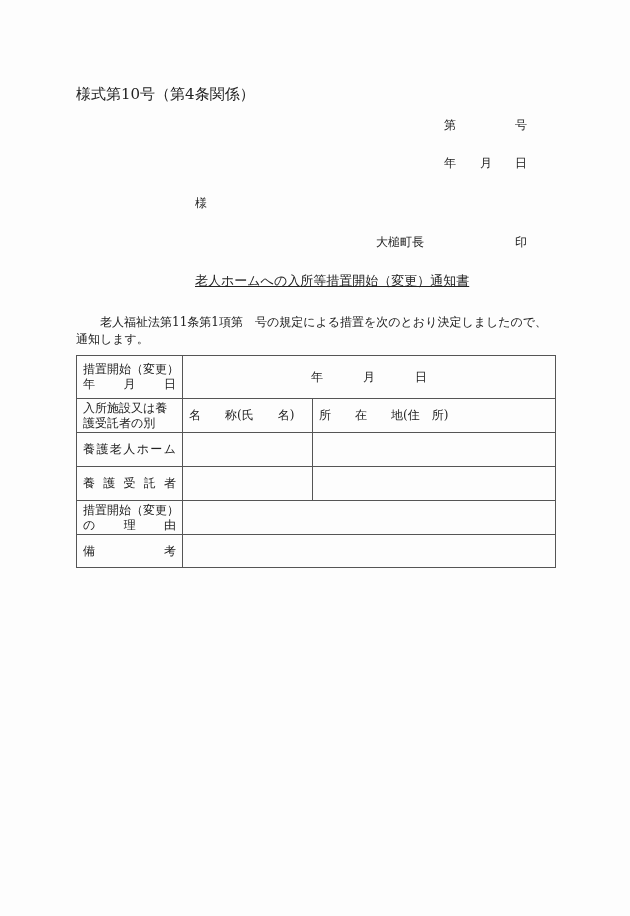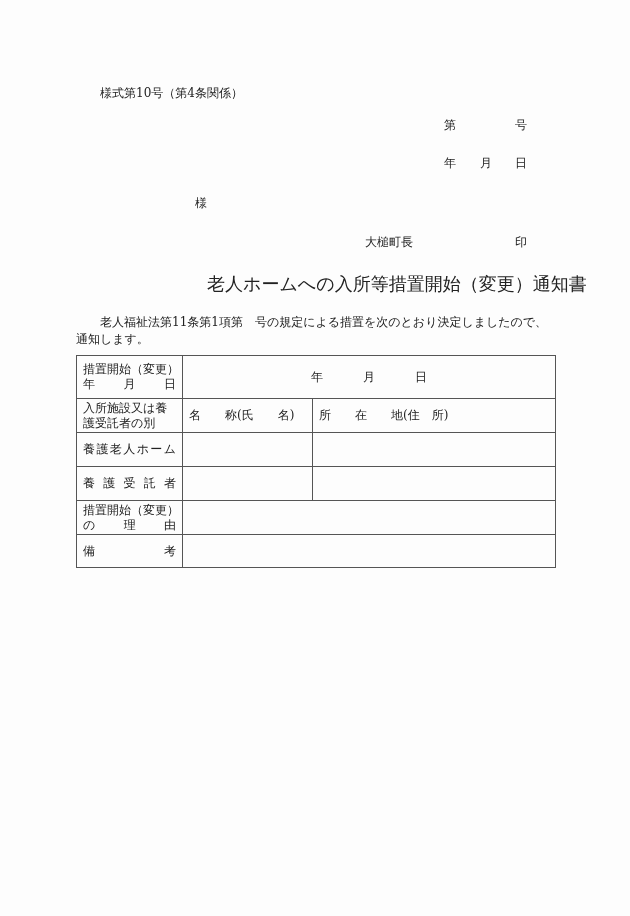--- a/index.html
+++ b/index.html
@@ -1,30 +1,30 @@
 <!DOCTYPE html>
 <html><head>
 <meta charset="utf-8">
 <style>
   html, body { margin:0; padding:0; }
   body {
     width:630px; height:916px; background:#fdfdfd; position:relative; overflow:hidden;
     font-family:"DejaVu Serif","Liberation Serif",serif; color:#222; font-size:12px;
   }
   .abs { position:absolute; white-space:nowrap; }
-  .form-no { left:76px; top:85px; font-size:12px;margin-left:24px; }
+  .form-no { left:76px; top:85px; font-size:15px; }
   .docnum-a { left:444px; top:117px; }
   .docnum-b { left:515px; top:117px; }
   .date-y { left:444px; top:155px; }
   .date-m { left:480px; top:155px; }
   .date-d { left:515px; top:155px; }
   .recipient { left:195px; top:195px; }
-  .issuer { left:365px; top:234px; }
+  .issuer { left:376px; top:234px; }
   .seal { left:515px; top:234px; }
-  .title { left:207px; top:272px; font-size:18px; }
+  .title { left:195px; top:272px; font-size:13px;text-decoration:underline; }
   .body-text { left:76px; top:314px; width:482px; white-space:normal; line-height:17px; text-indent:24px; font-size:12px; }
 
   .form-table {
     position:absolute; left:76px; top:355px; width:480px; border-collapse:collapse;
     table-layout:fixed;
   }
   .form-table td { border:1.2px solid #555; padding:0 6px; font-size:12px; vertical-align:middle; }
   .lbl { width:106px; }
   .c2 { width:130px; }
   .spread { display:flex; justify-content:space-between; }

